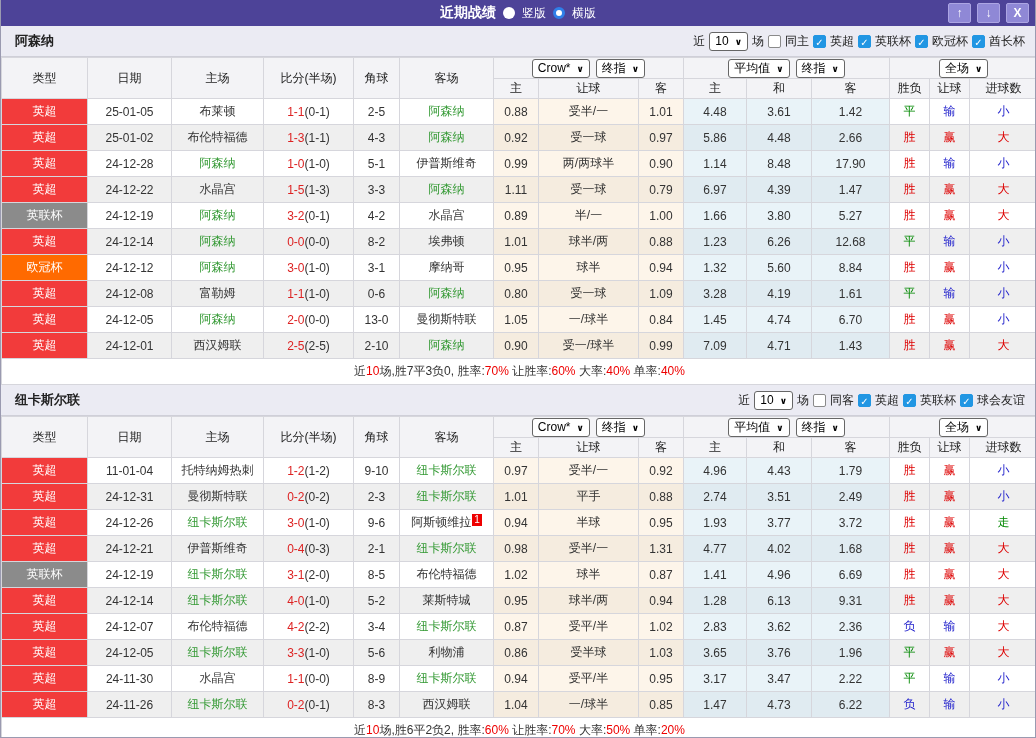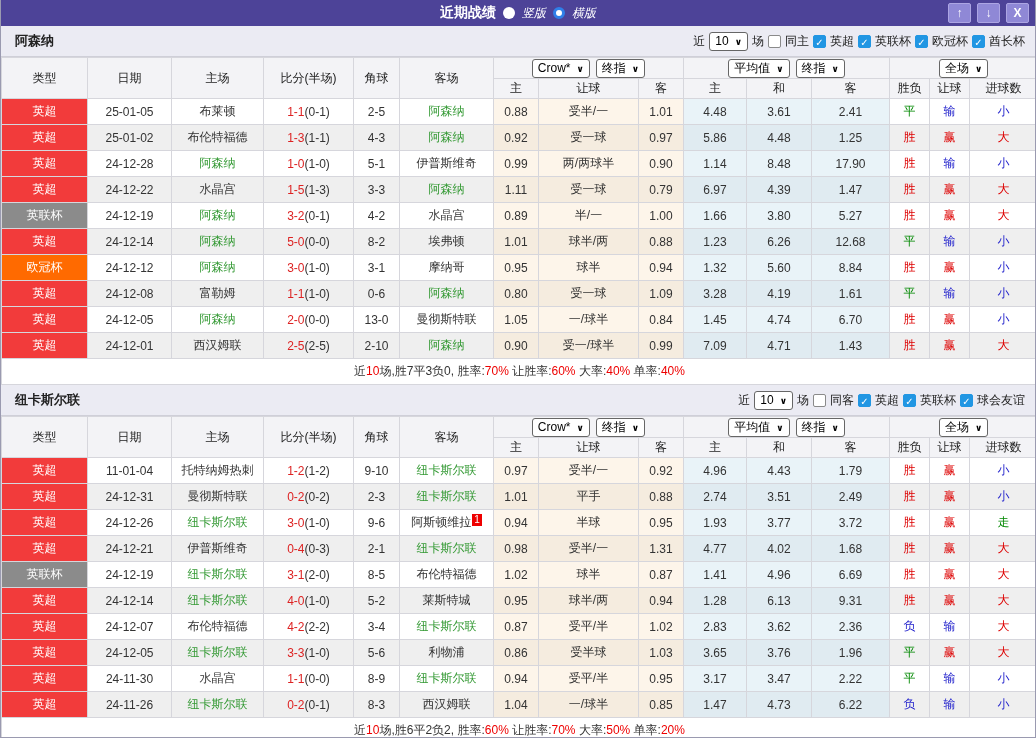--- a/index.html
+++ b/index.html
@@ -6,21 +6,21 @@
   html,body { background:#fff; }
   body { font-family:"Liberation Sans","DejaVu Sans",sans-serif; width:1036px; }
   .window { width:1036px; height:738px; border:1px solid #9a9ab0; border-top:none; display:flex; flex-direction:column; overflow:hidden; background:#0c4a6e; }
 
   
   .titlebar { height:26px; background:#4d4398; display:flex; align-items:center; color:#fff; flex:0 0 auto; position:relative; }
   .titlebar .center { position:absolute; left:0; right:0; display:flex; justify-content:center; align-items:center; gap:7px; }
   .titlebar .title { font-size:14px; font-weight:bold; }
   .radio { display:inline-block; width:12px; height:12px; border-radius:50%; background:#fff; vertical-align:middle; }
   .radio.sel { border:3.5px solid #2f7fe8; }
-  .radio-label { font-size:12px;font-style:italic; }
+  .radio-label { font-size:12px; }
   .win-buttons { margin-left:auto; display:flex; gap:6px; padding-right:6px; position:relative; z-index:2; }
   .win-btn { width:23px; height:20px; background:#8f88d6; border:1px solid #aca5e3; border-radius:2px; color:#fff; font-weight:bold; font-size:12px; line-height:18px; text-align:center; cursor:pointer; }
 
   
   .section-bar { height:31px; background:#ebebf3; border-bottom:1px solid #cfcfd8; display:flex; align-items:center; padding:0 10px 0 14px; font-size:12px; color:#222; flex:0 0 auto; }
   .section-bar .team { font-weight:bold; font-size:13px; }
   .section-bar .filters { margin-left:auto; display:flex; align-items:center; gap:4px; }
   .cb { display:inline-block; width:13px; height:13px; border:1px solid #8a8a8a; border-radius:2px; background:#fff; vertical-align:-2px; }
   .cb.on { background:#2196e3; border-color:#2196e3; color:#fff; font-size:10px; line-height:13px; text-align:center; font-weight:bold; }
   .select { display:inline-block; border:1px solid #666; border-radius:3px; background:#fff; padding:0 5px; height:19px; line-height:17px; font-size:12px; color:#000; white-space:nowrap; cursor:pointer; }
@@ -135,38 +135,38 @@
               <td>25-01-05</td>
               <td>布莱顿</td>
               <td><span class="ft">1-1</span><span class="ht">(0-1)</span></td>
               <td>2-5</td>
               <td class="teamfocus">阿森纳</td>
               <td class="cream">0.88</td>
               <td class="cream">受半/一</td>
               <td class="cream">1.01</td>
               <td class="blue">4.48</td>
               <td class="blue">3.61</td>
-              <td class="blue">2.41</td>
+              <td class="blue">1.42</td>
               <td style="color: rgb(0, 136, 0);">平</td>
               <td style="color: rgb(34, 34, 204);">输</td>
               <td style="color: rgb(34, 34, 204);">小</td>
             </tr>
             <tr>
               <td class="type" style="background: rgb(242, 59, 59);">英超</td>
               <td>25-01-02</td>
               <td>布伦特福德</td>
               <td><span class="ft">1-3</span><span class="ht">(1-1)</span></td>
               <td>4-3</td>
               <td class="teamfocus">阿森纳</td>
               <td class="cream">0.92</td>
               <td class="cream">受一球</td>
               <td class="cream">0.97</td>
               <td class="blue">5.86</td>
               <td class="blue">4.48</td>
-              <td class="blue">1.25</td>
+              <td class="blue">2.66</td>
               <td style="color: rgb(221, 0, 0);">胜</td>
               <td style="color: rgb(221, 0, 0);">赢</td>
               <td style="color: rgb(221, 0, 0);">大</td>
             </tr>
             <tr>
               <td class="type" style="background: rgb(242, 59, 59);">英超</td>
               <td>24-12-28</td>
               <td class="teamfocus">阿森纳</td>
               <td><span class="ft">1-0</span><span class="ht">(1-0)</span></td>
               <td>5-1</td>
@@ -212,21 +212,21 @@
               <td class="blue">3.80</td>
               <td class="blue">5.27</td>
               <td style="color: rgb(221, 0, 0);">胜</td>
               <td style="color: rgb(221, 0, 0);">赢</td>
               <td style="color: rgb(221, 0, 0);">大</td>
             </tr>
             <tr>
               <td class="type" style="background: rgb(242, 59, 59);">英超</td>
               <td>24-12-14</td>
               <td class="teamfocus">阿森纳</td>
-              <td><span class="ft">5-0</span><span class="ht">(0-0)</span></td>
+              <td><span class="ft">0-0</span><span class="ht">(0-0)</span></td>
               <td>8-2</td>
               <td>埃弗顿</td>
               <td class="cream">1.01</td>
               <td class="cream">球半/两</td>
               <td class="cream">0.88</td>
               <td class="blue">1.23</td>
               <td class="blue">6.26</td>
               <td class="blue">12.68</td>
               <td style="color: rgb(0, 136, 0);">平</td>
               <td style="color: rgb(34, 34, 204);">输</td>

